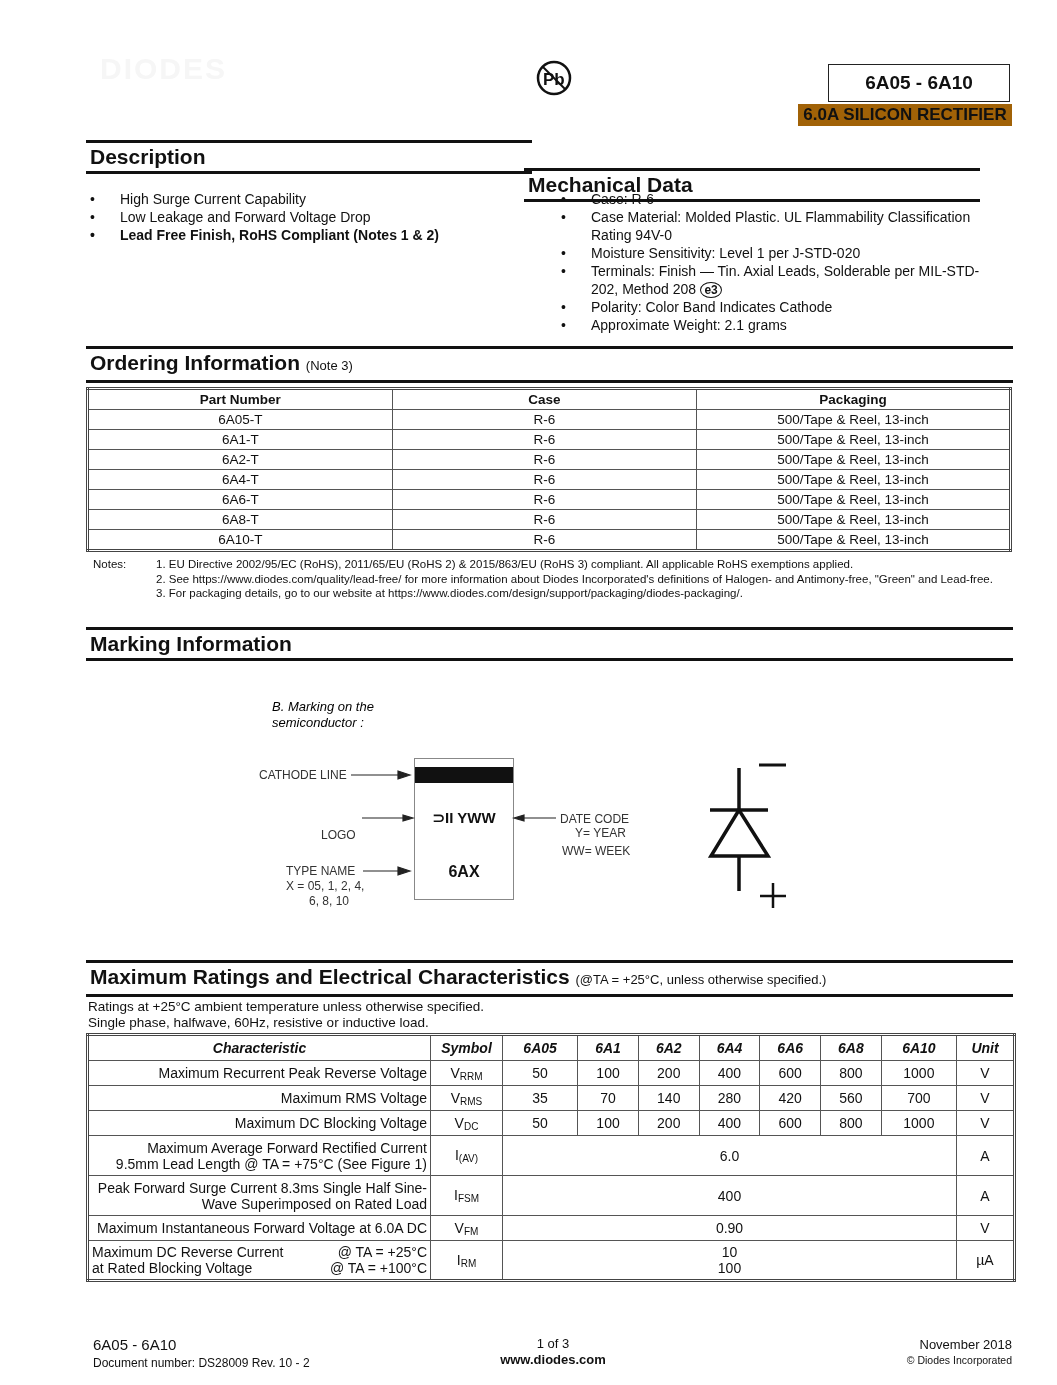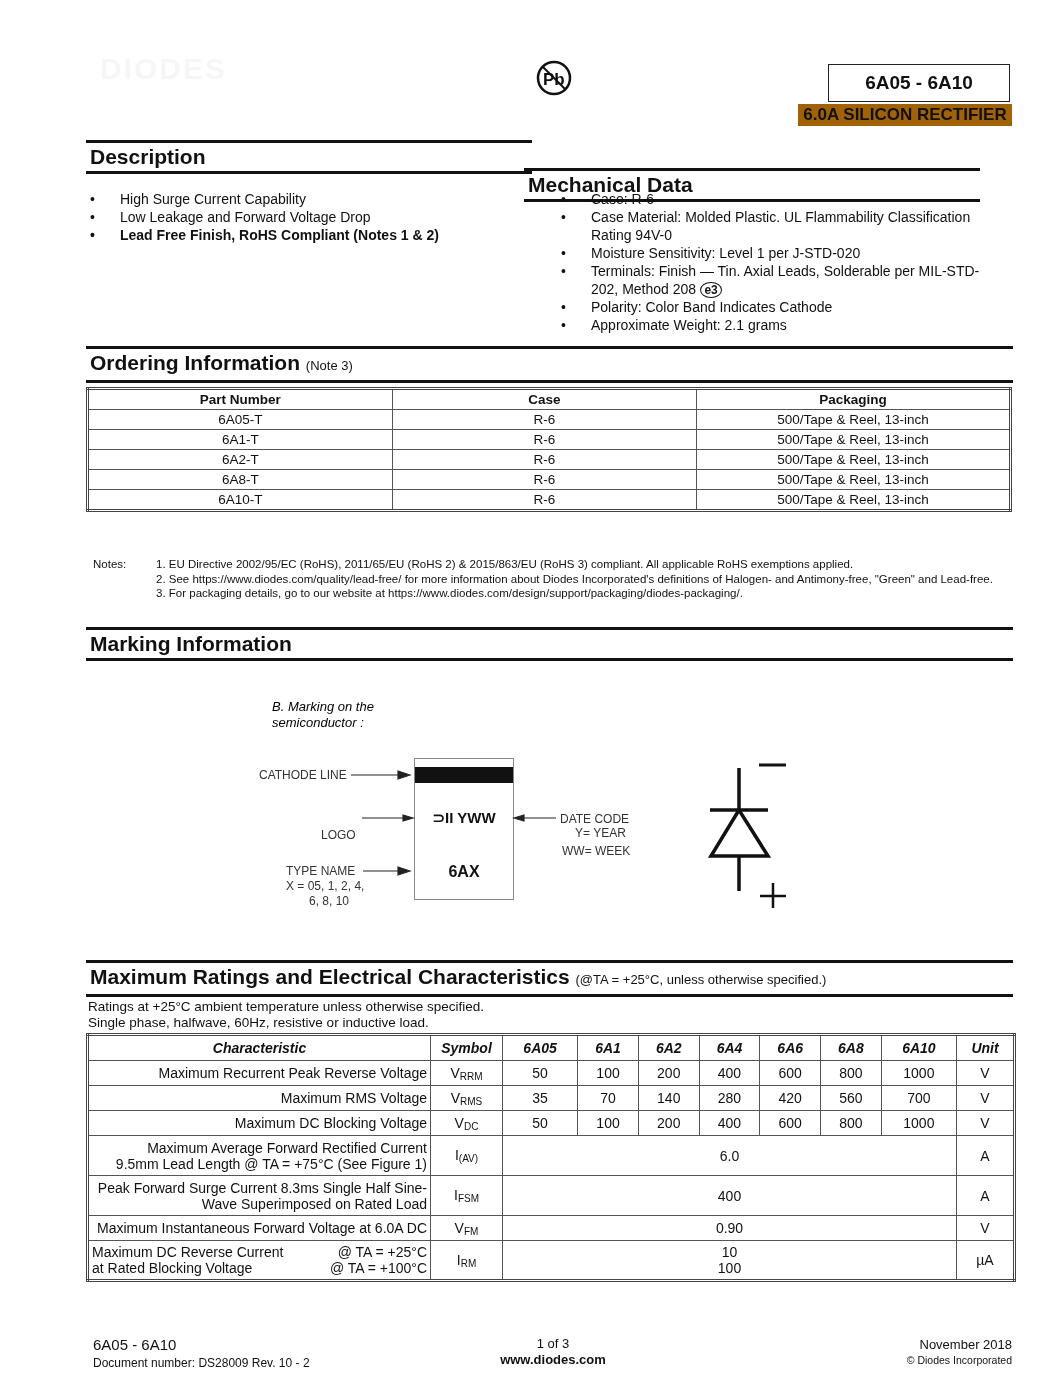--- a/index.html
+++ b/index.html
@@ -90,20 +90,30 @@
         <td>6A1-T</td>
         <td>R-6</td>
         <td>500/Tape &amp; Reel, 13-inch</td>
       </tr>
   <tr>
         <td>6A2-T</td>
         <td>R-6</td>
         <td>500/Tape &amp; Reel, 13-inch</td>
       </tr>
   <tr>
+        <td>6A4-T</td>
+        <td>R-6</td>
+        <td>500/Tape &amp; Reel, 13-inch</td>
+      </tr>
+  <tr>
+        <td>6A6-T</td>
+        <td>R-6</td>
+        <td>500/Tape &amp; Reel, 13-inch</td>
+      </tr>
+  <tr>
         <td>6A8-T</td>
         <td>R-6</td>
         <td>500/Tape &amp; Reel, 13-inch</td>
       </tr>
   <tr>
         <td>6A10-T</td>
         <td>R-6</td>
         <td>500/Tape &amp; Reel, 13-inch</td>
       </tr>
 </tbody>

